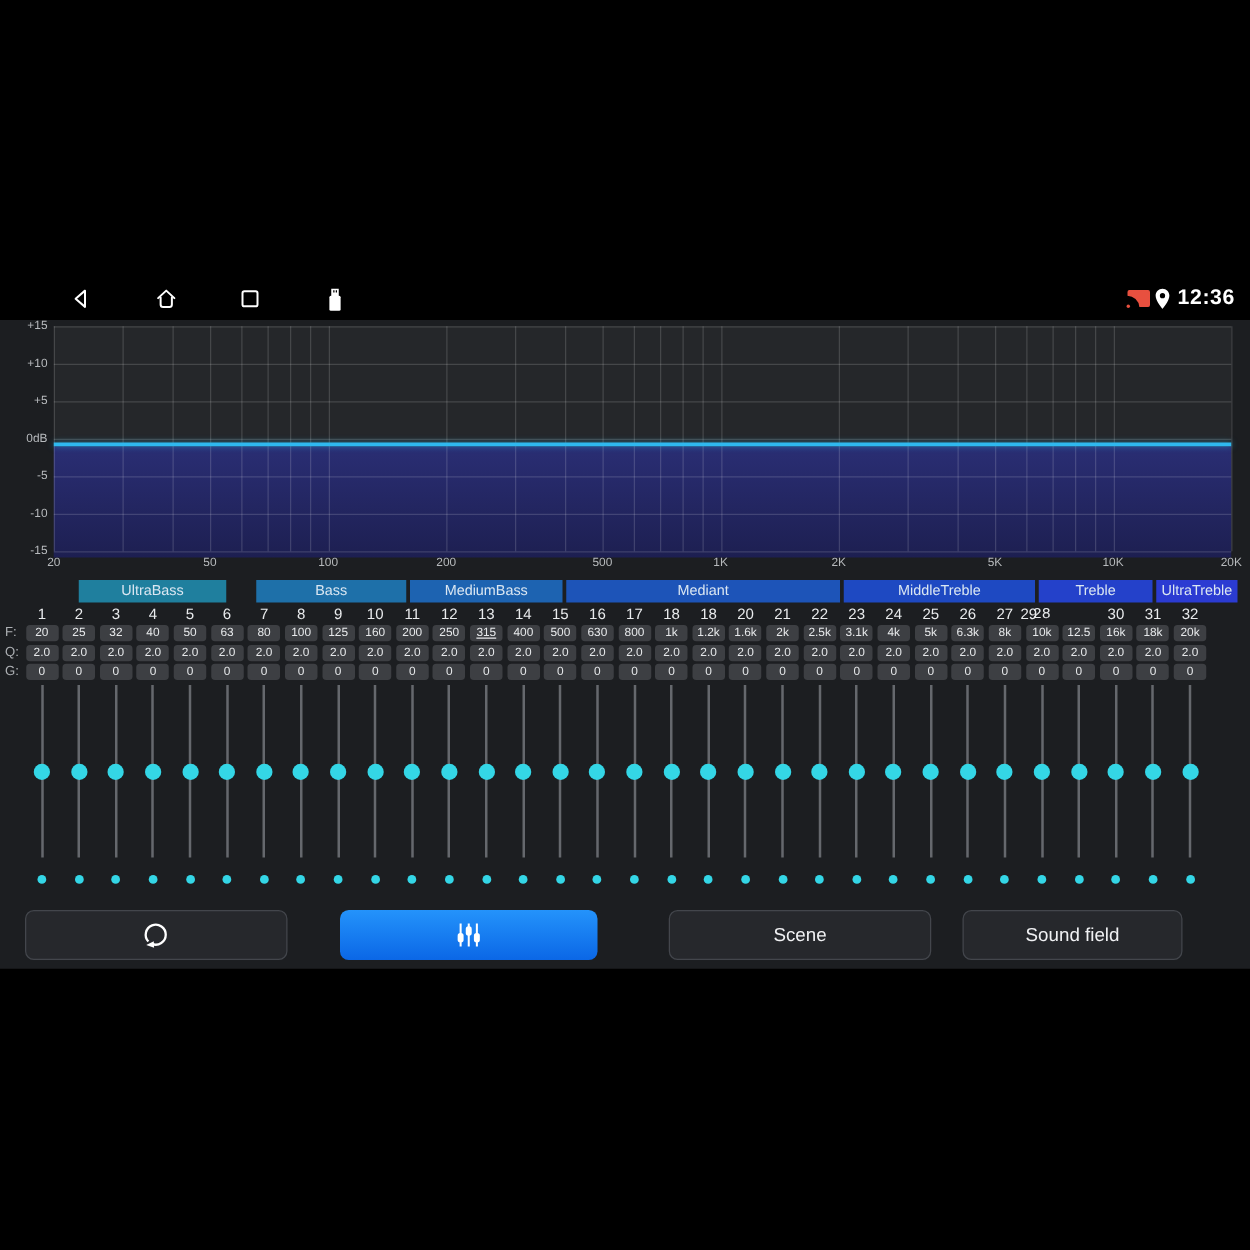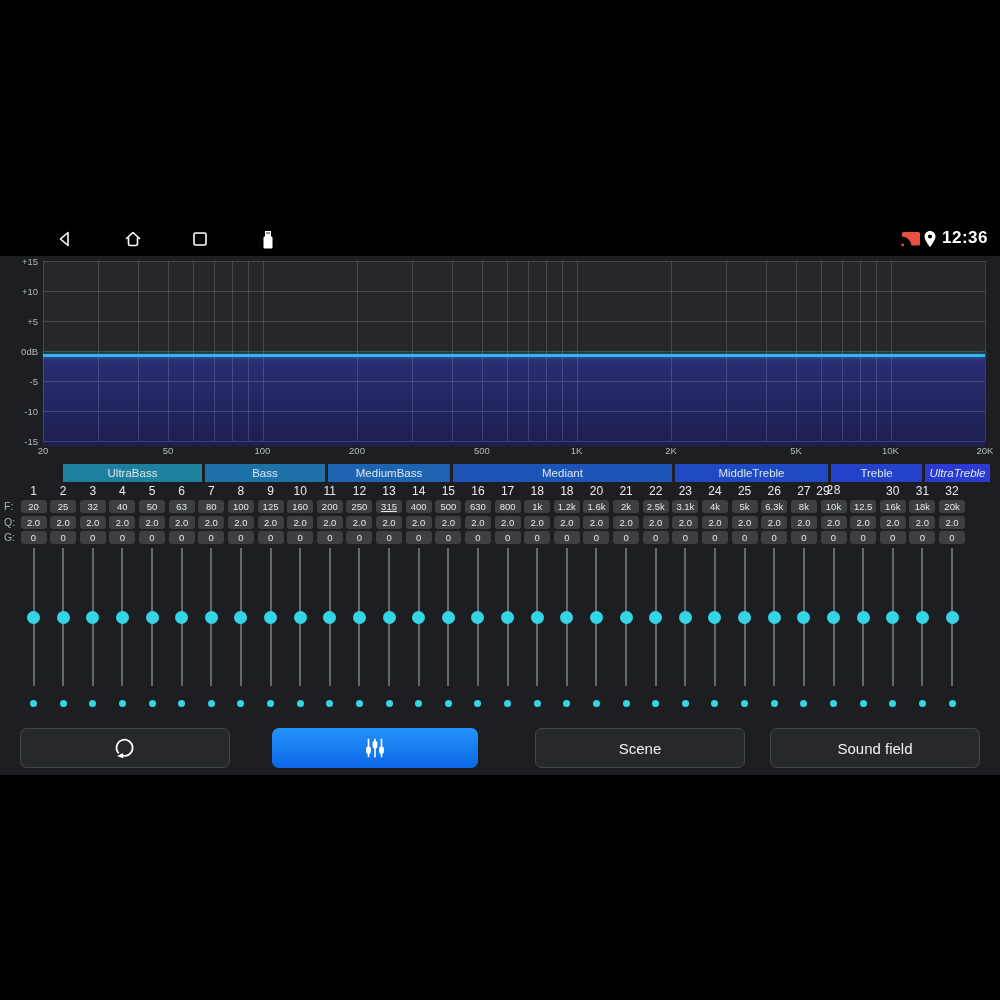--- a/index.html
+++ b/index.html
@@ -145,27 +145,27 @@
       <div class="xtick" style="left: 357px;">200</div>
       <div class="xtick" style="left: 481.953px;">500</div>
       <div class="xtick" style="left: 576.477px;">1K</div>
       <div class="xtick" style="left: 671px;">2K</div>
       <div class="xtick" style="left: 795.953px;">5K</div>
       <div class="xtick" style="left: 890.477px;">10K</div>
       <div class="xtick" style="left: 985px;">20K</div>
     </div>
 
   <div id="bands">
-      <div class="band" style="left: 63px; width: 139px; background: rgb(31, 127, 158);">UltraBass</div>
+      <div class="band" style="left: 63px; width: 118px; background: rgb(31, 127, 158);">UltraBass</div>
       <div class="band" style="left: 205px; width: 120px; background: rgb(30, 112, 169);">Bass</div>
       <div class="band" style="left: 328px; width: 122px; background: rgb(29, 99, 177);">MediumBass</div>
       <div class="band" style="left: 453px; width: 219px; background: rgb(29, 84, 184);">Mediant</div>
       <div class="band" style="left: 675px; width: 153px; background: rgb(30, 73, 194);">MiddleTreble</div>
       <div class="band" style="left: 831px; width: 91px; background: rgb(36, 65, 202);">Treble</div>
-      <div class="band" style="left: 925px; width: 65px; background: rgb(43, 59, 210); font-style: italic;">UltraTreble</div>
+      <div class="band" style="left: 925px; width: 65px; background: rgb(43, 59, 210);">UltraTreble</div>
     </div>
 
   <div id="chnums">
       <div class="ch-num" style="left: 18.5px;">1</div>
       <div class="ch-num" style="left: 48.13px;">2</div>
       <div class="ch-num" style="left: 77.76px;">3</div>
       <div class="ch-num" style="left: 107.39px;">4</div>
       <div class="ch-num" style="left: 137.02px;">5</div>
       <div class="ch-num" style="left: 166.65px;">6</div>
       <div class="ch-num" style="left: 196.28px;">7</div>
@@ -410,16 +410,16 @@
       <line x1="12" y1="3.5" x2="12" y2="20.5" stroke="#fff" stroke-width="1.5"></line>
       <line x1="18" y1="3.5" x2="18" y2="20.5" stroke="#fff" stroke-width="1.5"></line>
       <rect x="3.8" y="10.5" width="4.4" height="7" rx="2" fill="#fff"></rect>
       <rect x="9.8" y="5.5" width="4.4" height="7" rx="2" fill="#fff"></rect>
       <rect x="15.8" y="10.5" width="4.4" height="7" rx="2" fill="#fff"></rect>
     </svg>
   </div>
   <div class="btn" style="left:535px;width:210px">
     <span>Scene</span>
   </div>
-  <div class="btn" style="left:770px;width:210px">
+  <div class="btn" style="left:770px;width:176px">
     <span>Sound field</span>
   </div>
 </div>
 
 </body></html>

